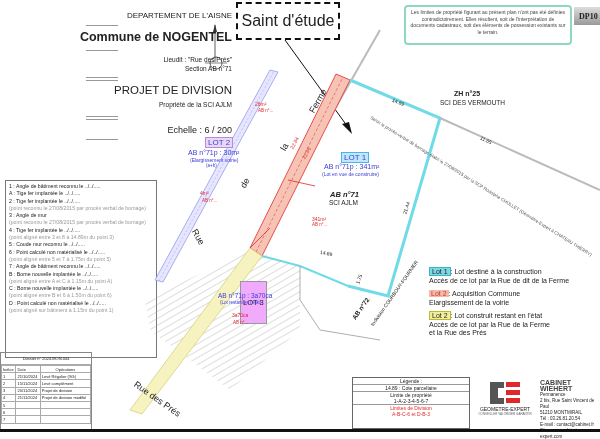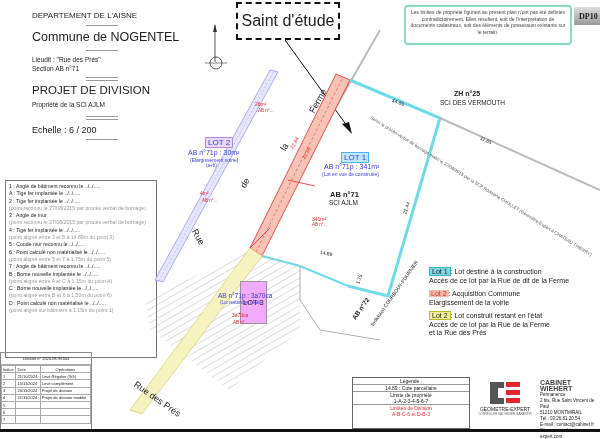--- a/index.html
+++ b/index.html
@@ -1,18 +1,18 @@
 <!DOCTYPE html>
 <html><head>
 <meta charset="utf-8">
 <style>
   html,body{margin:0;padding:0;background:#fff;}
   body{width:600px;height:439px;position:relative;overflow:hidden;font-family:"Liberation Sans",sans-serif;color:#222;}
   .abs{position:absolute;}
-  .hdr{left:16px;width:200px;text-align:left;}
+  .hdr{left:16px;width:200px;text-align:right;}
   .rule{position:absolute;left:70px;width:32px;height:0;border-top:1px solid #999;}
   .rule2{position:absolute;left:70px;width:32px;height:2px;border-top:1px solid #999;border-bottom:1px solid #999;}
   .pointbox{left:5px;top:180px;width:152px;height:178px;border:1px solid #777;font-size:5.2px;line-height:7.3px;padding:2px 3px;box-sizing:border-box;}
   .pointbox .grey{color:#999;}
   .zone{left:236px;top:2px;width:104px;height:38px;border:2px dashed #111;box-sizing:border-box;font-size:16px;display:flex;align-items:center;justify-content:center;}
   .note{left:404px;top:5px;width:168px;height:40px;border:2px solid #8fd8bf;border-radius:4px;box-sizing:border-box;font-size:5px;line-height:6.5px;text-align:center;padding:2px 4px;color:#444;}
   .dp{left:574px;top:7px;width:30px;height:18px;background:linear-gradient(#ddd,#999);font-family:"Liberation Serif",serif;font-size:8px;font-weight:bold;display:flex;align-items:center;padding-left:5px;box-sizing:border-box;color:#222;}
   .leg{font-size:7px;line-height:8.5px;}
   .tag{padding:0 2px;}
   .dossier{left:0;top:352px;width:90px;height:77px;border:1px solid #888;font-size:4px;}
@@ -22,21 +22,21 @@
   .legend div{border-bottom:1px solid #999;}
   .bottombar{left:0;top:429px;width:600px;height:3px;background:#111;}
   .lab{font-size:6px;white-space:nowrap;}
 </style>
 </head>
 <body>
 
 <div class="abs hdr" style="top:0;">
   <div class="abs hdr" style="top:11px;font-size:8px;">DEPARTEMENT DE L'AISNE</div>
   <div class="rule" style="top:25px;"></div>
-  <div class="abs hdr" style="top:30px;font-size:12.5px;">Commune de NOGENTEL</div>
+  <div class="abs hdr" style="top:30px;font-size:12.5px;font-weight:bold;">Commune de NOGENTEL</div>
   <div class="rule" style="top:50px;"></div>
   <div class="abs hdr" style="top:56px;font-size:6.5px;">Lieudit : "Rue des Prés"</div>
   <div class="abs hdr" style="top:65px;font-size:6.5px;">Section AB n°71</div>
   <div class="rule2" style="top:77px;"></div>
   <div class="abs hdr" style="top:84px;font-size:11.5px;">PROJET DE DIVISION</div>
   <div class="abs hdr" style="top:101px;font-size:6.5px;">Propriété de la SCI AJLM</div>
   <div class="rule2" style="top:116px;"></div>
   <div class="abs hdr" style="top:125px;font-size:9px;">Echelle : 6 / 200</div>
   <div class="rule" style="top:139px;"></div>
 </div>
@@ -106,21 +106,21 @@
 
 <div class="abs note">Les limites de propriété figurant au présent plan n'ont pas été définies contradictoirement. Elles résultent, soit de l'interprétation de documents cadastraux, soit des éléments de possession existants sur le terrain.</div>
 <div class="abs dp">DP10</div>
 
 <div class="abs lab" style="left:454px;top:90px;font-size:7px;font-weight:bold;">ZH n°25</div>
 <div class="abs lab" style="left:440px;top:99px;font-size:6.5px;">SCI DES VERMOUTH</div>
 
 <div class="abs lab" style="left:341px;top:152px;font-size:8px;color:#3b3bd6;background:#bfe8ff;border:1px solid #4bb4e8;padding:0 2px;">LOT 1</div>
 <div class="abs lab" style="left:324px;top:163px;font-size:7px;color:#3b3bd6;">AB n°71p : 341m²</div>
 <div class="abs lab" style="left:322px;top:171px;font-size:5px;color:#3b3bd6;">(Lot en vue de construire)</div>
-<div class="abs lab" style="left:330px;top:190px;font-size:7.5px;font-weight:bold;">AB n°71</div>
+<div class="abs lab" style="left:330px;top:190px;font-size:7.5px;font-weight:bold;font-style:italic;">AB n°71</div>
 <div class="abs lab" style="left:329px;top:199px;font-size:6.5px;">SCI AJLM</div>
 
 <div class="abs lab" style="left:205px;top:137px;font-size:8px;color:#3b3bd6;background:#e9d8f5;border:1px solid #b98bd6;padding:0 2px;">LOT 2</div>
 <div class="abs lab" style="left:188px;top:149px;font-size:7px;color:#3b3bd6;">AB n°71p : 30m²</div>
 <div class="abs lab" style="left:190px;top:157px;font-size:5px;color:#3b3bd6;">(Elargissement voirie)</div>
 <div class="abs lab" style="left:206px;top:163px;font-size:4.5px;color:#3b3bd6;">(a+b)</div>
 
 <div class="abs lab" style="left:240px;top:281px;font-size:7.5px;background:#f0abfc;border:1px solid #999;padding:16px 2px;">LOT 3</div>
 <div class="abs lab" style="left:218px;top:292px;font-size:6.5px;color:#3b3bd6;">AB n°71p : 3a70ca</div>
 <div class="abs lab" style="left:220px;top:300px;font-size:4.5px;color:#3b3bd6;">(Lot restant en l'état)</div>

